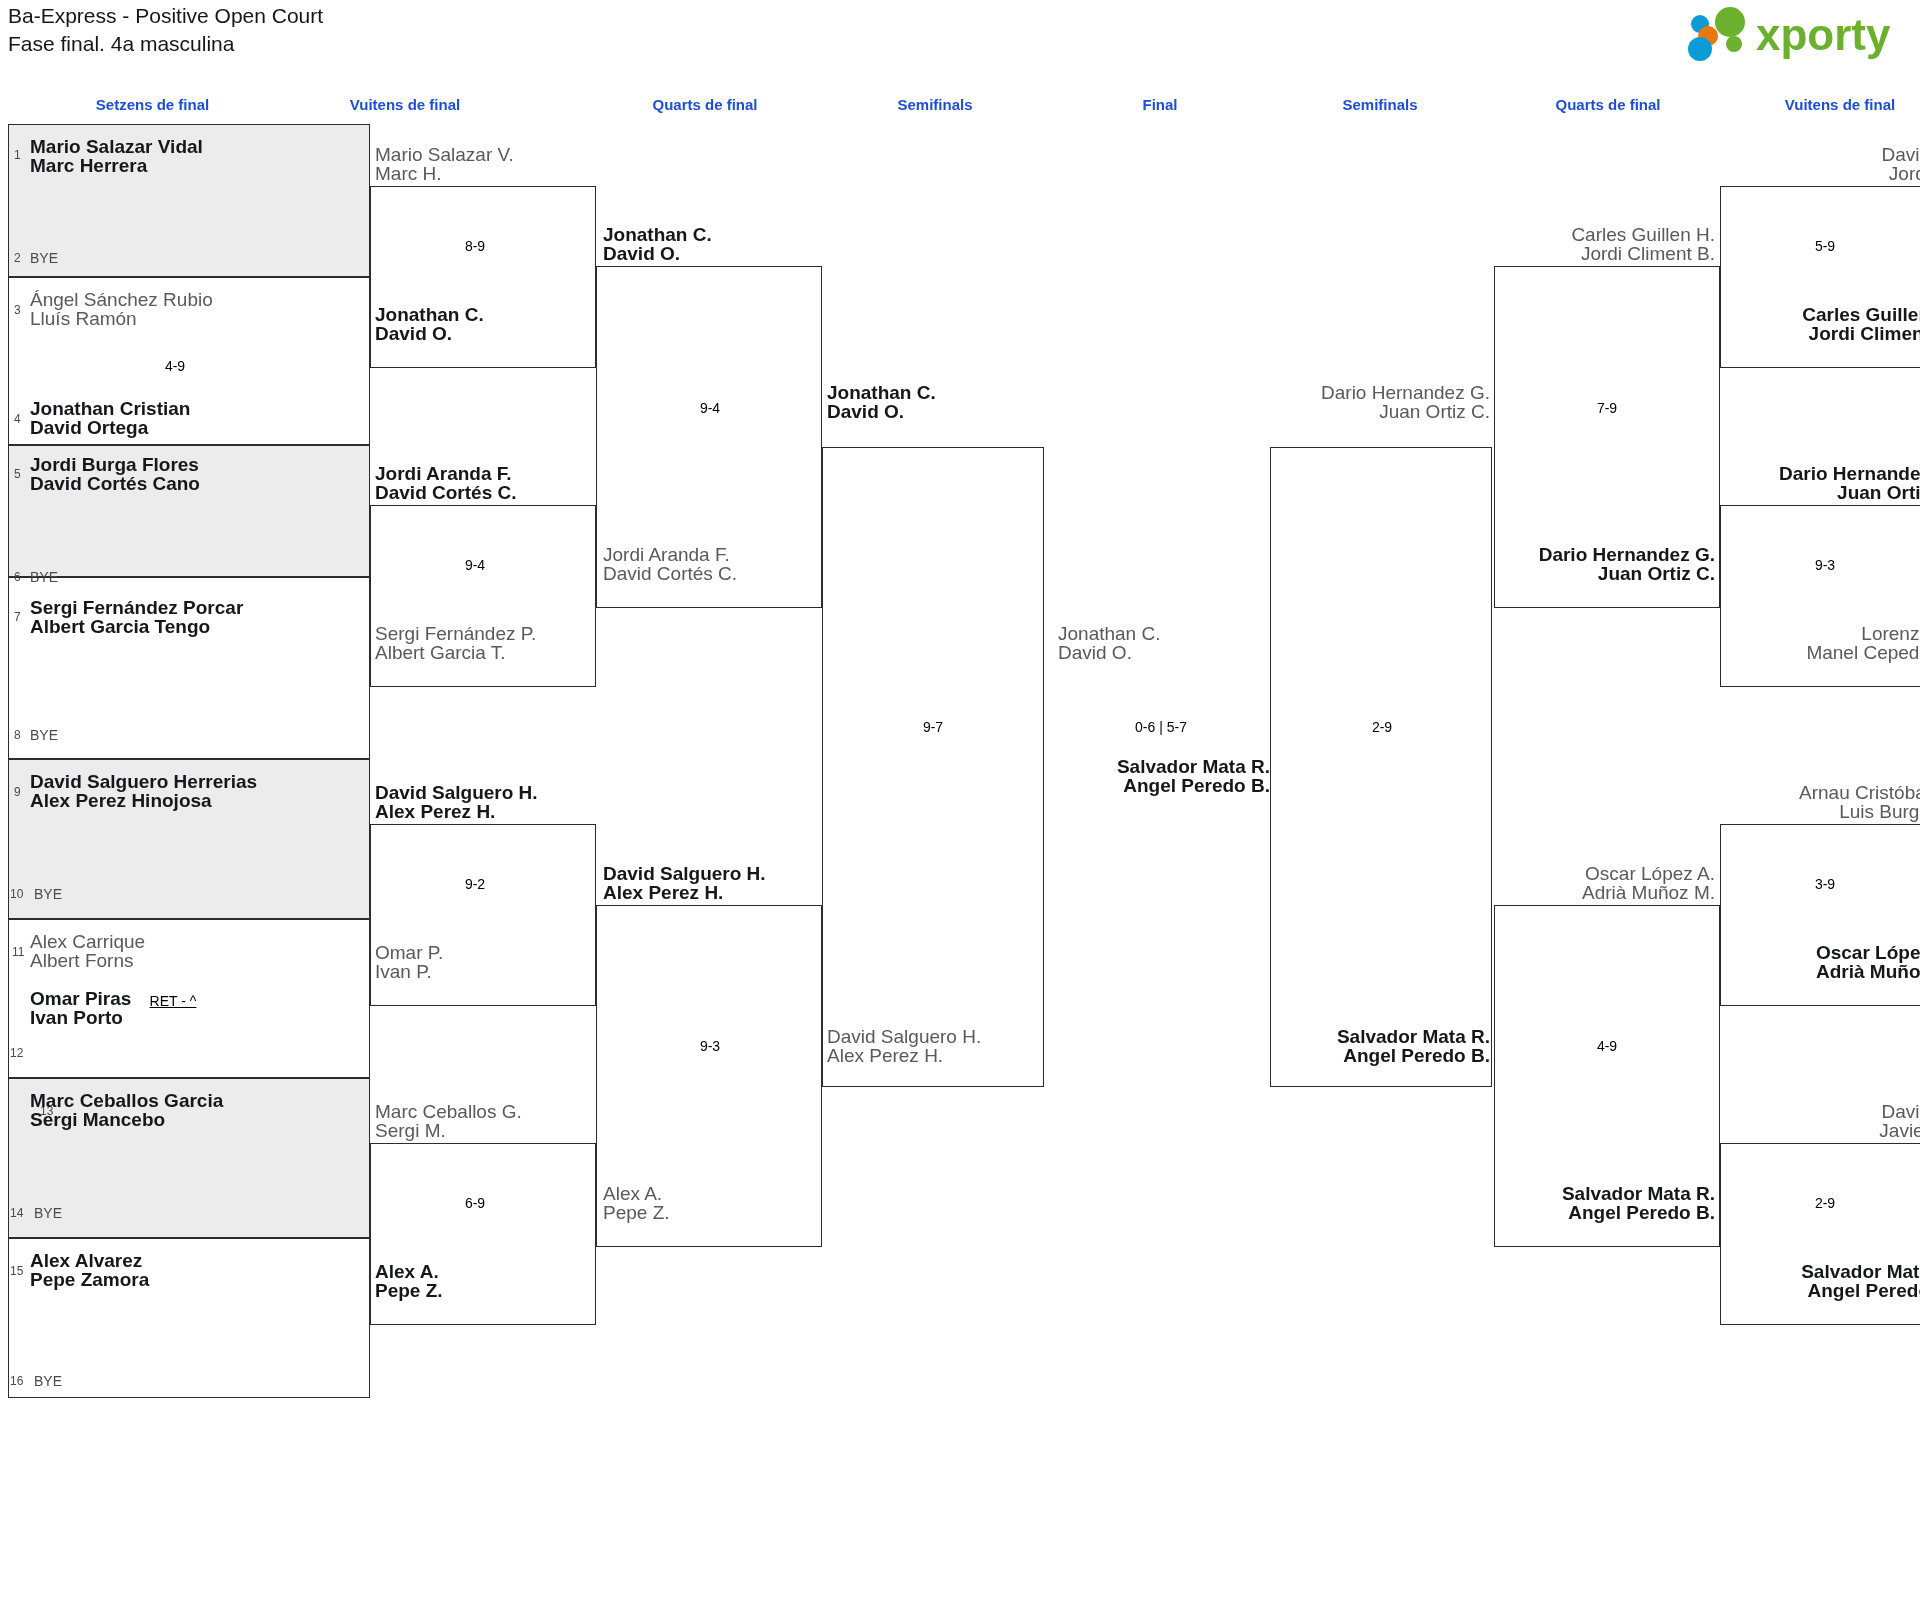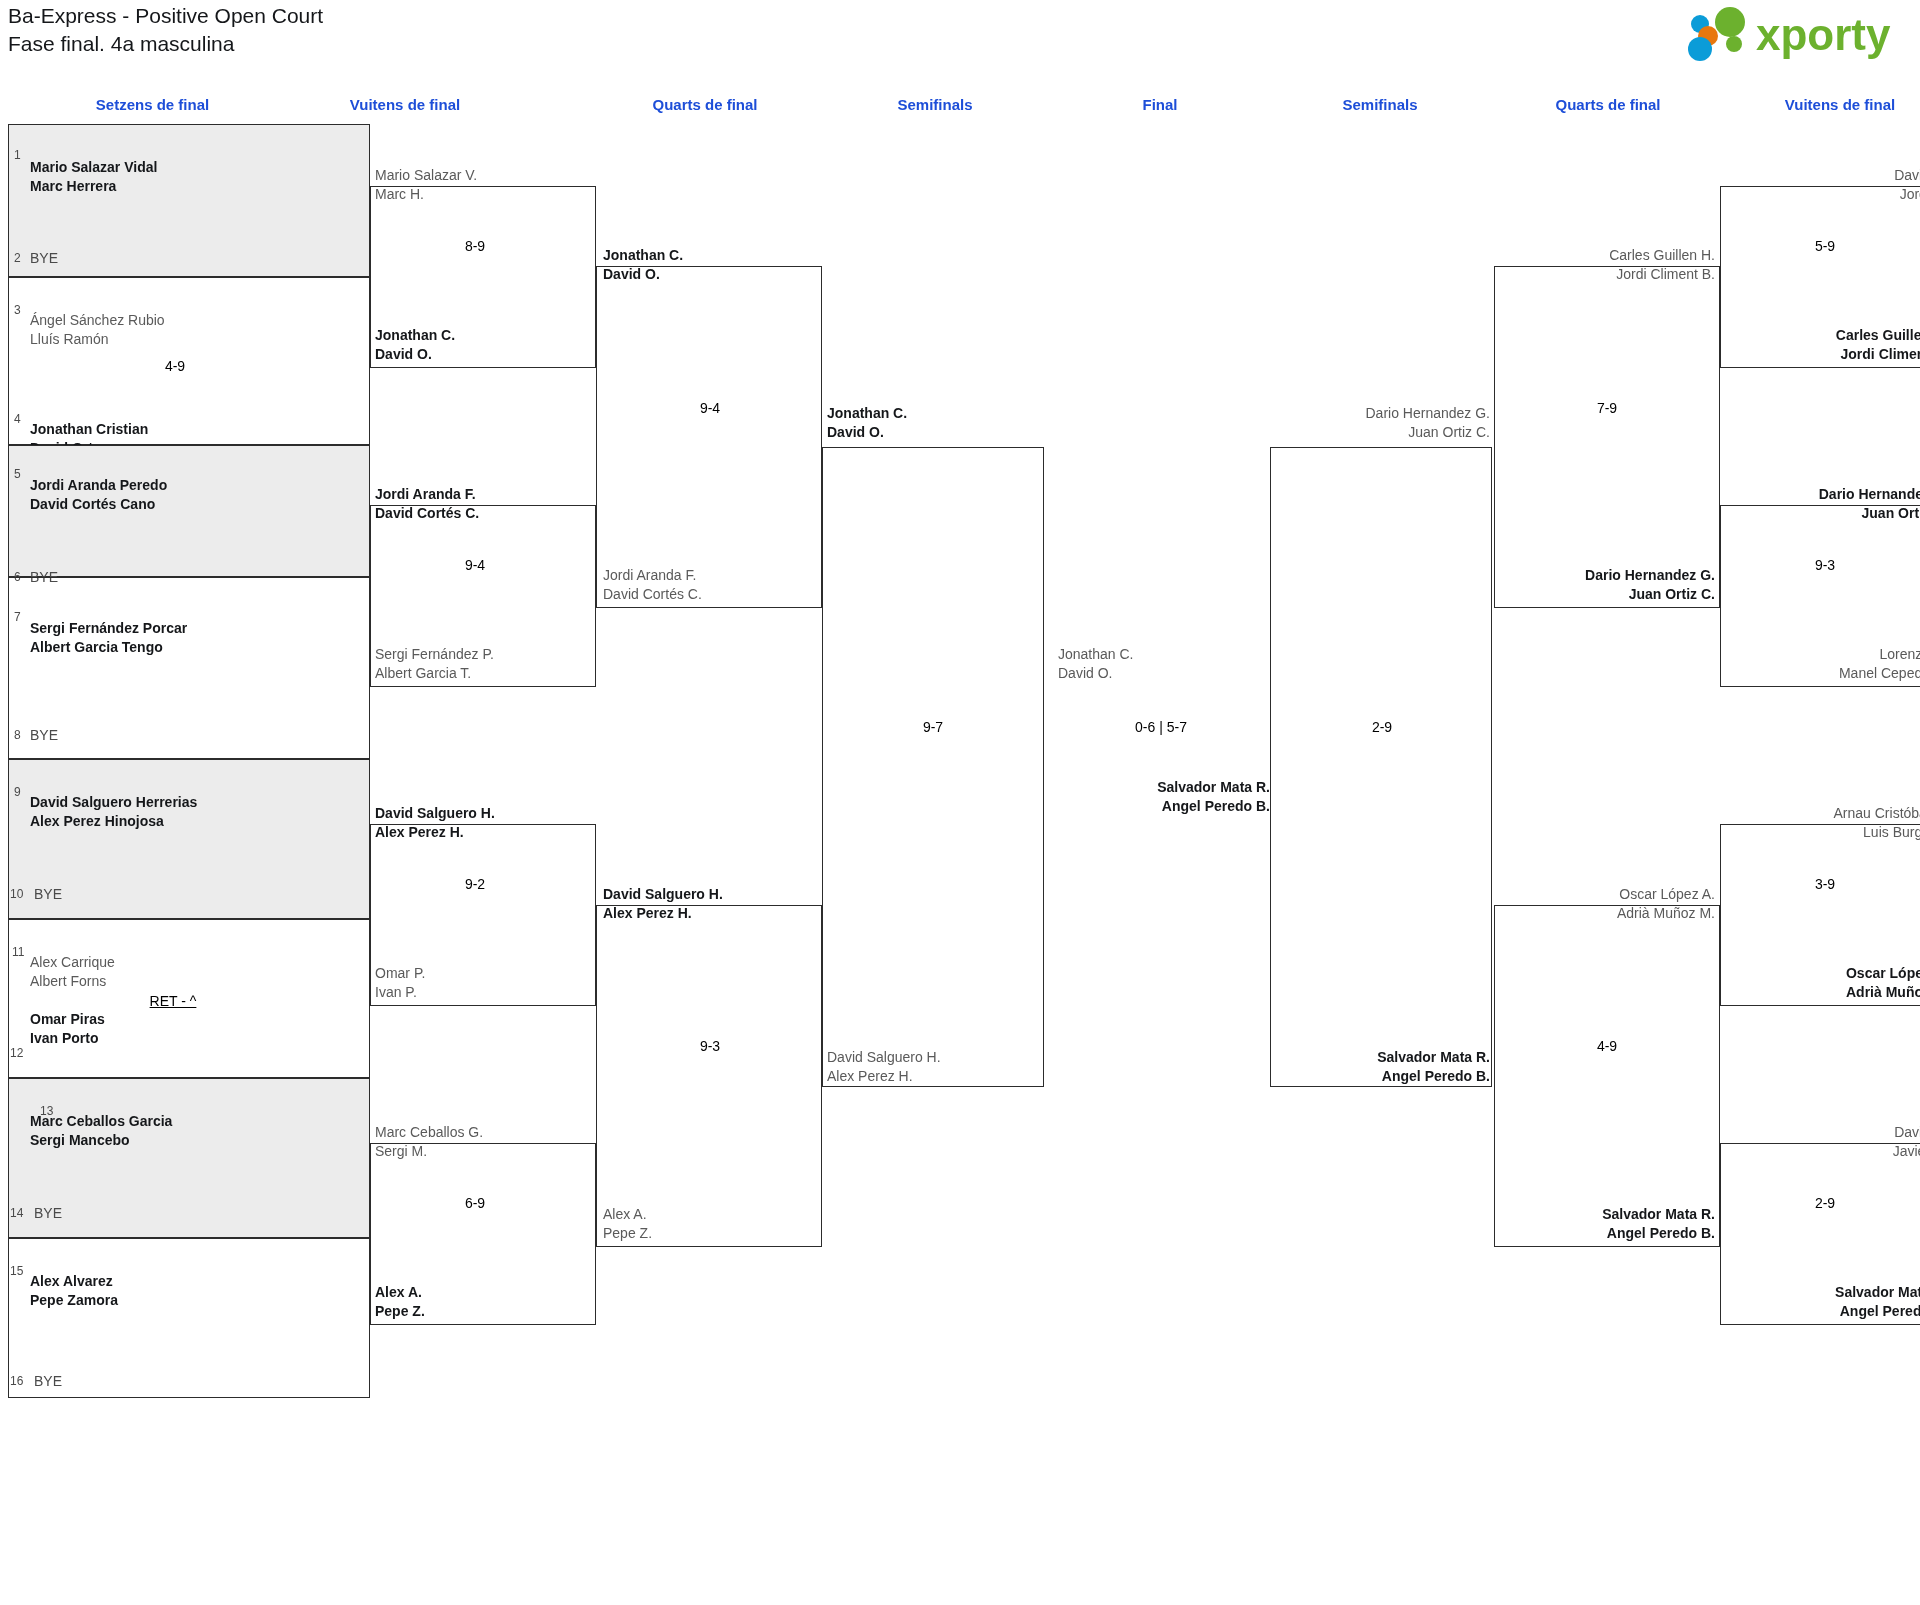--- a/index.html
+++ b/index.html
@@ -35,24 +35,23 @@
   .cell.shade { background: #ececec; }
 
   .seednum {
     position: absolute;
     font-size: 12px; color: #4a4a4a;
     line-height: 14px;
   }
 
   .players {
     position: absolute;
-    font-size: 14px;
+    font-size: 19px;
     line-height: 18.5px;
     white-space: nowrap;
-    margin-top: 20px;
   }
   .players.win { font-weight: 700; color: #15171a; }
   .players.lose { font-weight: 400; color: #5a5a5a; }
   .players.ralign { text-align: right; }
 
   .score {
     position: absolute;
     font-size: 14px; color: #000000;
     white-space: nowrap; text-align: center;
   }
@@ -110,21 +109,21 @@
   <div class="score" style="left:130px; top:358px; width:90px;">4-9</div>
   <div class="seednum" style="left:14px; top:412px;">4</div>
   <div class="players win" style="left:30px; top:400px;">
     <div>Jonathan Cristian</div>
     <div>David Ortega</div>
   </div>
 
   <div class="cell shade" style="left:8px; top:445px; width:362px; height:132px;"></div>
   <div class="seednum" style="left:14px; top:467px;">5</div>
   <div class="players win" style="left:30px; top:456px;">
-    <div>Jordi Aranda Peredo</div>
+    <div>Jordi Burga Flores</div>
     <div>David Cortés Cano</div>
   </div>
   <div class="seednum" style="left:14px; top:570px;">6</div>
   <div class="bye" style="left:30px; top:568px;">BYE</div>
 
   <div class="cell" style="left:8px; top:577px; width:362px; height:182px;"></div>
   <div class="seednum" style="left:14px; top:610px;">7</div>
   <div class="players win" style="left:30px; top:599px;">
     <div>Sergi Fernández Porcar</div>
     <div>Albert Garcia Tengo</div>

